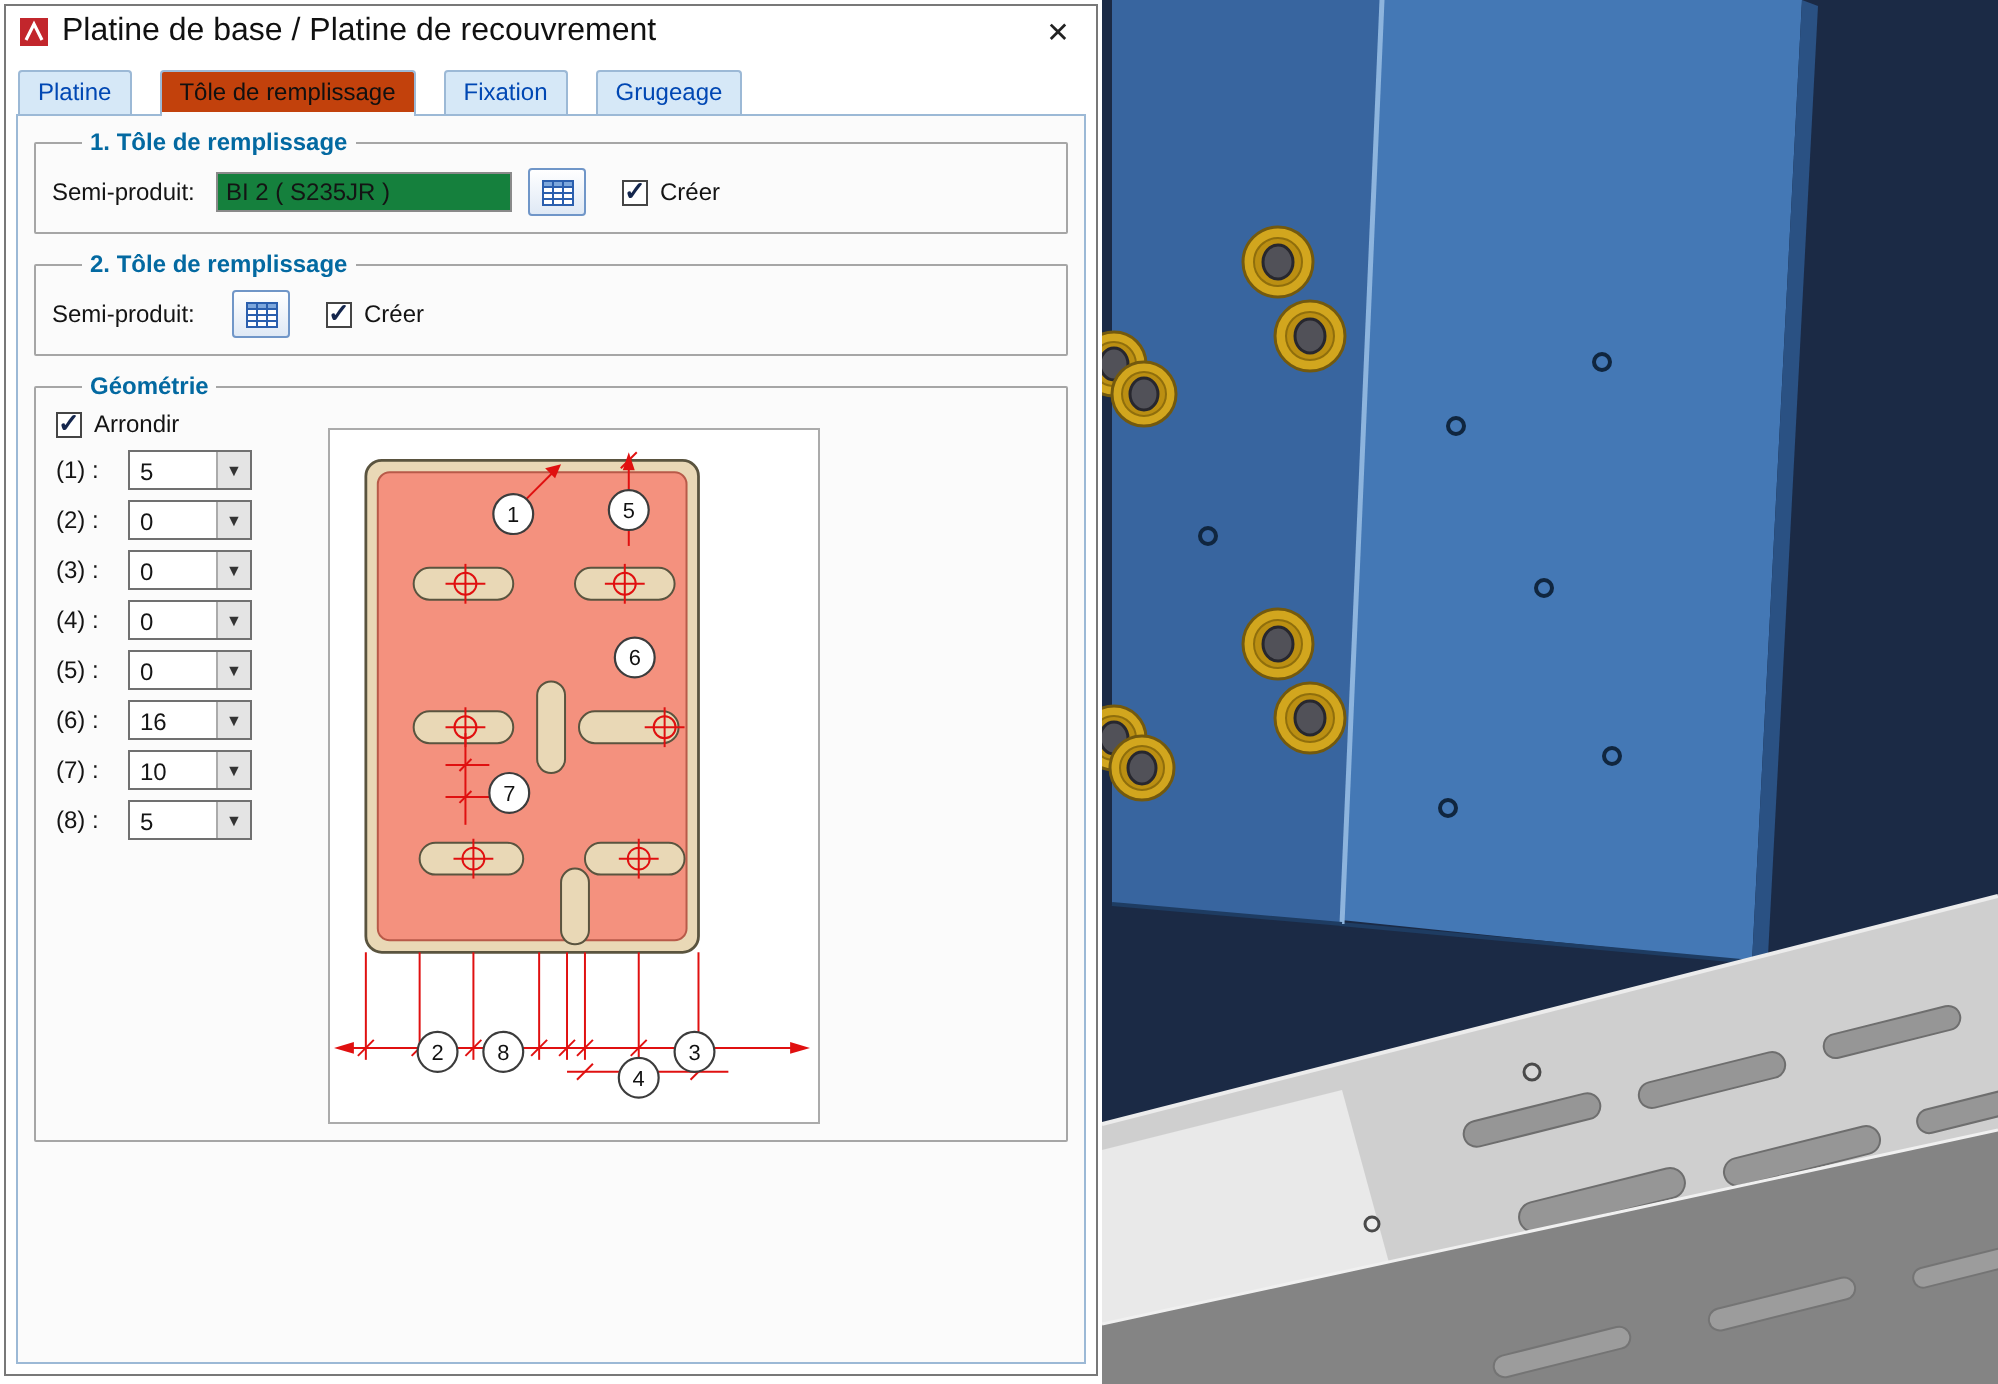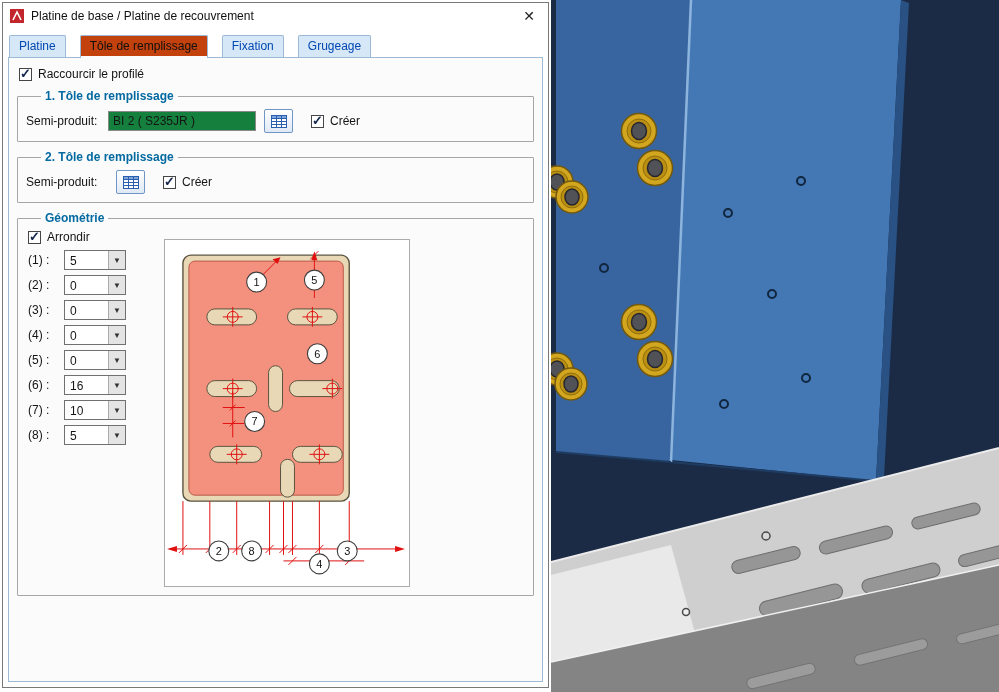--- a/index.html
+++ b/index.html
@@ -14,21 +14,21 @@
   
   .scene { position:absolute; left:551px; top:0; width:448px; height:692px; }
 
   
   .dialog {
     position:absolute; left:2px; top:2px; width:547px; height:686px;
     background:#ffffff; border:1px solid #787878; box-sizing:border-box;
     display:flex; flex-direction:column;
   }
   .titlebar { flex:0 0 auto; height:26px; display:flex; align-items:center; gap:6px; padding:0 8px 0 6px; background:#fff; }
-  .titlebar .title { flex:1; font-size:12px; color:#111; white-space:nowrap; overflow:hidden; }
+  .titlebar .title { flex:1; font-size:16px; color:#111; white-space:nowrap; overflow:hidden; }
   .close-btn { width:22px; text-align:center; font-size:14px; color:#222; }
 
   .tabs { flex:0 0 auto; display:flex; gap:14px; padding:6px 0 0 6px; position:relative; z-index:2; }
   .tab {
     font-size:12px; color:#0047b3; background:#d6e8f7;
     border:1px solid #9cb9d6; border-bottom:none;
     padding:3px 9px 4px; border-radius:2px 2px 0 0; white-space:nowrap;
   }
   .tab.active { background:#c2410c; color:#101010; position:relative;text-align:center; }
   .tab.active::after { content:""; position:absolute; left:0; right:0; bottom:-1px; height:2px; background:#fbfbfb; }
@@ -195,24 +195,20 @@
 
   <div class="tabs">
     <div class="tab">Platine</div>
     <div class="tab active">Tôle de remplissage</div>
     <div class="tab">Fixation</div>
     <div class="tab">Grugeage</div>
   </div>
 
   <div class="pane">
 
-    <label class="check-row top-check">
-      <span class="cb checked"></span>
-      <span>Raccourcir le profilé</span>
-    </label>
 
     <fieldset class="group">
       <legend>1. Tôle de remplissage</legend>
       <div class="field-row">
         <span class="field-label">Semi-produit:</span>
         <input class="yellow-input" readonly="" value="BI 2 ( S235JR )" style="">
         <span class="grid-btn">
           <span>
             <svg width="16" height="13" viewBox="0 0 16 13">
               <rect x="0.5" y="0.5" width="15" height="12" fill="#ffffff" stroke="#2b5fae"></rect>

